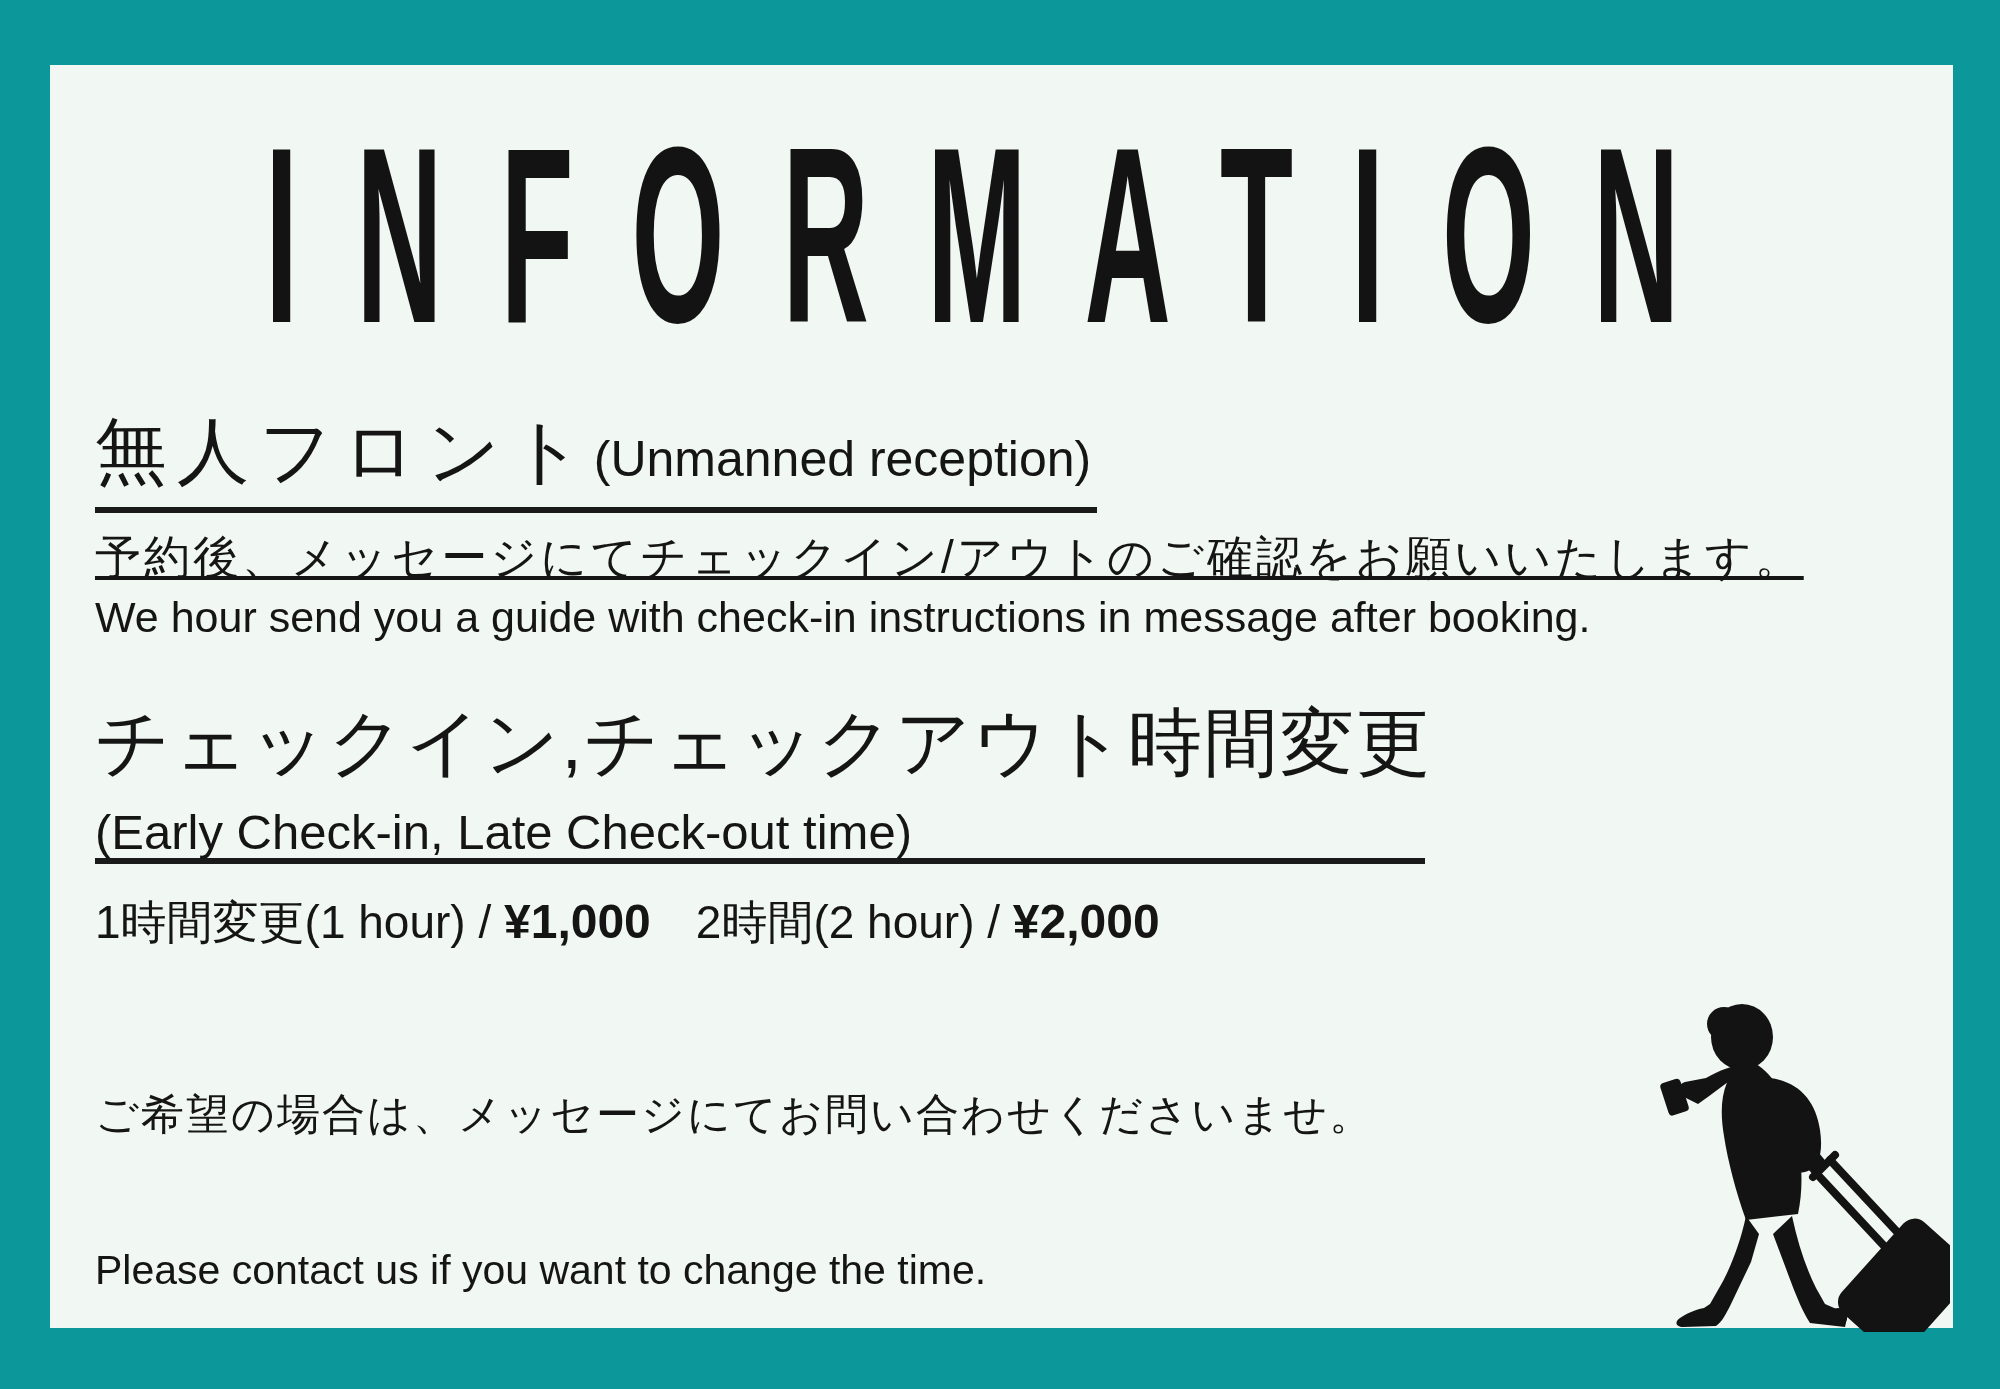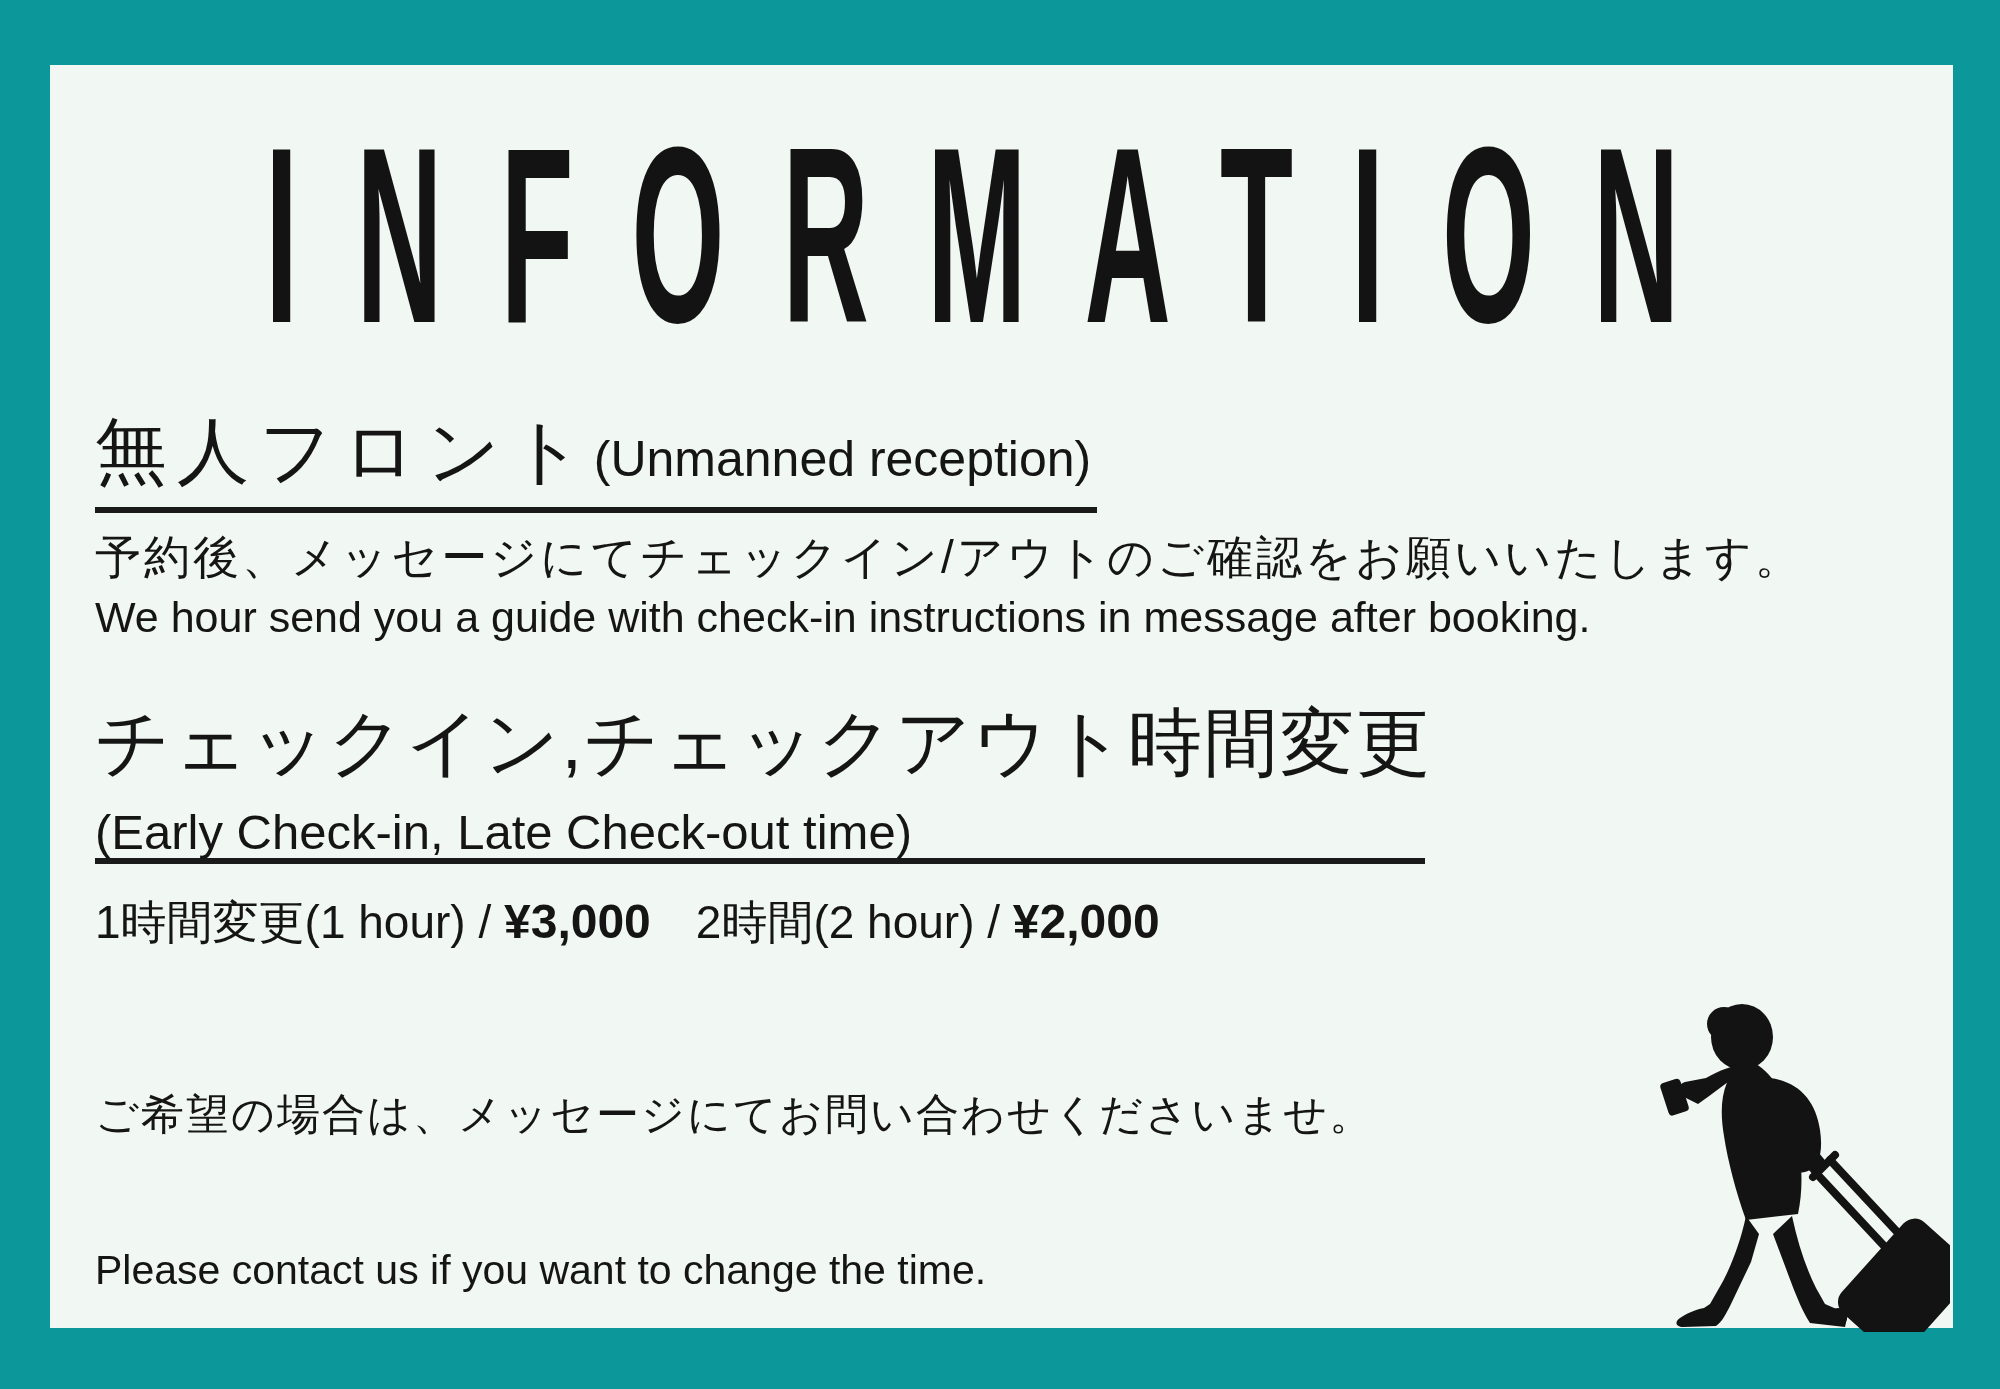--- a/index.html
+++ b/index.html
@@ -28,21 +28,21 @@
   .s1-heading {
     position:absolute; left:45px; top:350px;
     line-height:72px; white-space:nowrap;
     border-bottom:6px solid #1a1a1a; display:inline-block;
     padding-right:6px;
   }
   .s1-heading .ja { font-size:72px; letter-spacing:10px; }
   .s1-heading .en { font-size:50px; letter-spacing:0; }
   .s1-body-ja {
     position:absolute; left:45px; top:465px;
-    font-size:46px; letter-spacing:3px; white-space:nowrap; line-height:1.2;
+    font-size:46px; letter-spacing:3px; white-space:nowrap; line-height:1.2;text-decoration:underline;
   }
   .s1-body-en {
     position:absolute; left:45px; top:527px;
     font-size:43px; white-space:nowrap; line-height:1.2;
   }
   
   .s2-heading-ja {
     position:absolute; left:45px; top:641px;
     font-size:74px; letter-spacing:2px; white-space:nowrap; line-height:1;
   }
@@ -83,21 +83,21 @@
   <div class="s1-heading">
     <span class="ja">無人フロント</span><span class="en">(Unmanned reception)</span>
   </div>
 
   <div class="s1-body-ja">予約後、メッセージにてチェックイン/アウトのご確認をお願いいたします。</div>
   <div class="s1-body-en">We hour send you a guide with check-in instructions in message after booking.</div>
 
   <div class="s2-heading-ja">チェックイン,チェックアウト時間変更</div>
   <div class="s2-heading-en">(Early Check-in, Late Check-out time)</div>
 
-  <div class="price-line"><span>1時間変更(1 hour) / </span><b>¥3,000</b><span class="price-gap"></span><span>2時間(2 hour) / </span><b>¥2,000</b></div>
+  <div class="price-line"><span>1時間変更(1 hour) / </span><b>¥1,000</b><span class="price-gap"></span><span>2時間(2 hour) / </span><b>¥2,000</b></div>
 
   <div class="notes-ja">
     <div>ご希望の場合は、メッセージにてお問い合わせくださいませ。</div>
     
   </div>
 
   <div class="notes-en">
     <div>Please contact us if you want to change the time.</div>
     
     

